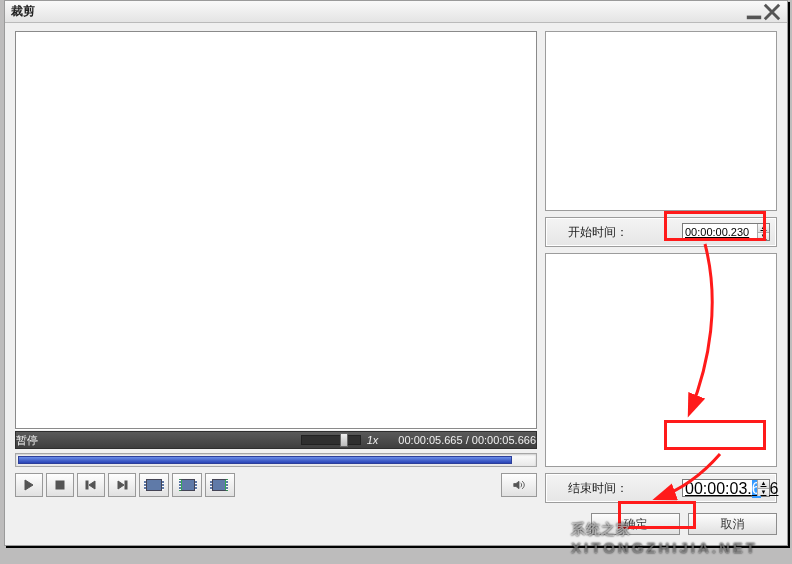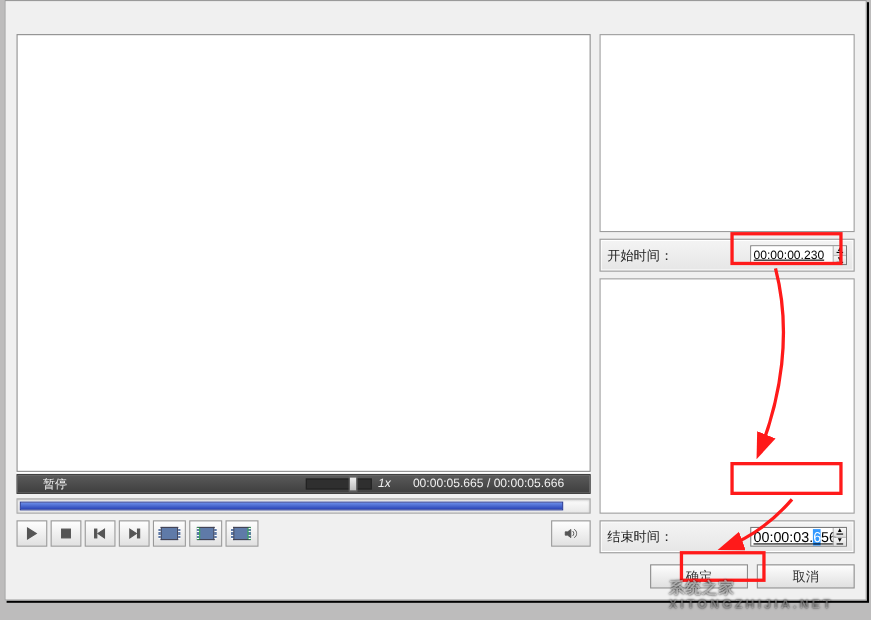--- a/index.html
+++ b/index.html
@@ -55,21 +55,21 @@
     background: #fff;
     box-shadow: inset 0 0 0 1px #fff, 0 1px 0 #fff;
   }
   .info-bar {
     margin-top: 2px;
     height: 18px;
     background: linear-gradient(#5a5a5a,#3f3f3f);
     color: #f0f0f0;
     display: flex;
     align-items: center;
-    padding: 0 23px;
+    padding: 0 0;
     border: 1px solid #2e2e2e;
     font-size: 11px;
   }
   .info-bar .spacer { flex: 1; }
   .speed-slider {
     width: 60px; height: 10px;
     background: #2f2f2f;
     border: 1px solid #222;
     position: relative;
     margin-right: 6px;
@@ -125,21 +125,21 @@
     gap: 6px;
   }
   .panel {
     border: 1px solid #9c9c9c;
     background: #f0f0f0;
     box-shadow: inset 0 0 0 1px #fff;
   }
   .panel.preview { height: 180px; background:#fff; }
   .panel.form { flex: 0 0 auto; height: 30px; display:flex; align-items:center; padding: 0 6px; background: linear-gradient(#f4f4f4,#e6e6e6);}
   .panel.tall { flex: 1; background:#fff; }
-  .form-label { color:#222; }
+  .form-label { color:#222;margin-left:16px; }
   .form-spacer { flex:1; }
   .time-spin {
     display: flex;
     align-items: stretch;
     border: 1px solid #7a7a7a;
     background: #fff;
     height: 18px;
     text-decoration: underline;
   }
   .time-spin input {
@@ -195,27 +195,41 @@
     position: absolute;
     right: 34px; bottom: 8px;
     color: rgba(255,255,255,.55);
     font-size: 14px;
     font-weight: bold;
     text-shadow: 0 0 2px #000;
     pointer-events:none;
     letter-spacing: 1px;
     margin-top: 46px;
   }
-  .watermark .sub { font-size:11px; display:block; letter-spacing:3px; color:rgba(255,255,255,.35);}
+  .watermark .sub { font-size:15px; display:block; letter-spacing:3px; color:rgba(255,255,255,.35);}
   .sel { background:#3399ff; color:#fff; }
 </style>
 </head>
 <body>
 
 <div class="window">
+  <div class="titlebar">
+    <span class="title">裁剪</span>
+    <span class="spacer"></span>
+    <span class="tb-btn">
+      <svg viewBox="0 0 10 10">
+          <rect x="1" y="7" width="8" height="2" fill="#555"></rect>
+        </svg>
+    </span>
+    <span class="tb-btn">
+      <svg viewBox="0 0 10 10">
+          <path d="M1 1 L9 9 M9 1 L1 9" stroke="#555" stroke-width="1.6"></path>
+        </svg>
+    </span>
+  </div>
 
   <div class="content">
 
     <div class="left">
       <div class="video-frame"></div>
 
       <div class="info-bar">
         <span>暂停</span>
         <span class="spacer"></span>
         <span class="speed-slider">
@@ -287,21 +301,21 @@
             </span>
         </span>
       </div>
 
       <div class="panel tall"></div>
 
       <div class="panel form">
         <span class="form-label">结束时间：</span>
         <span class="form-spacer"></span>
         <span class="time-spin">
-          <span style="display:flex;align-items:flex-end;width:74px;padding:0 2px;font-size:13px">
+          <span style="display:flex;align-items:flex-start;width:74px;padding:0 2px;font-size:16px">
             <span>00:00:03.</span>
               <span class="sel">6</span>
               <span>56</span>
           </span>
           <span class="arrows">
               <div>▲</div>
               <div>▼</div>
             </span>
         </span>
       </div>

